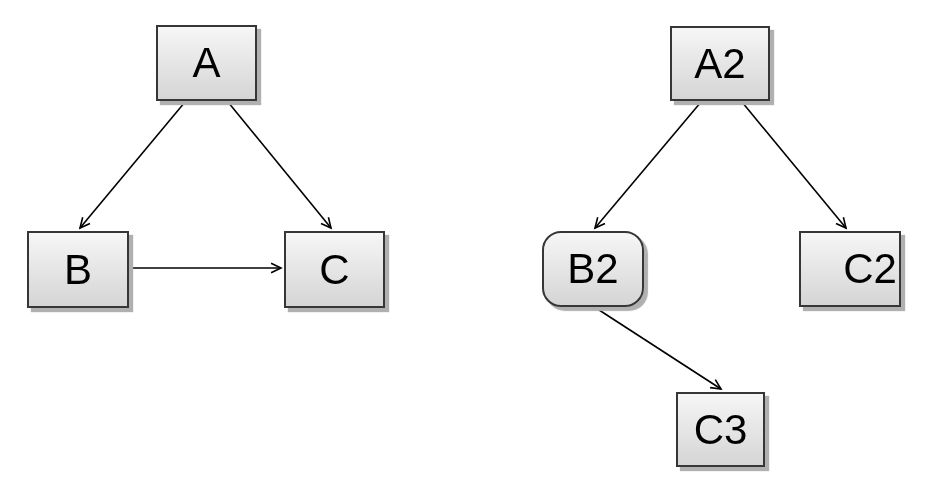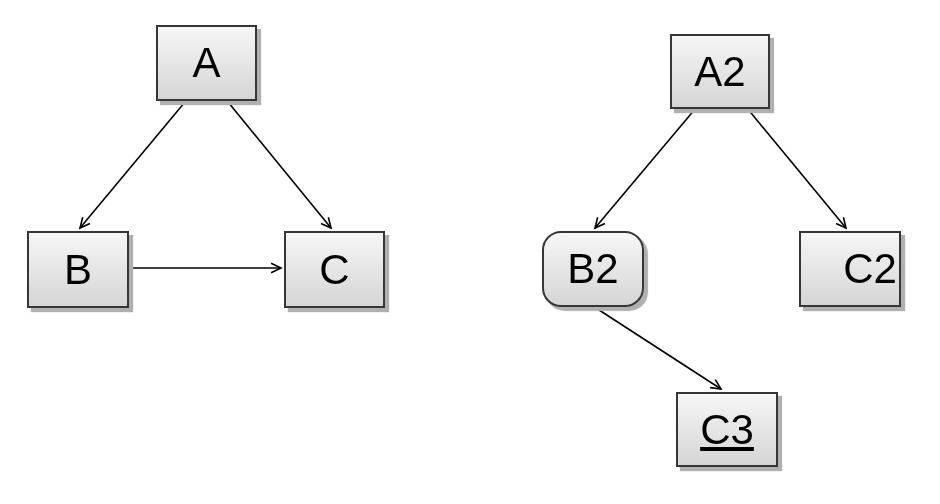--- a/index.html
+++ b/index.html
@@ -81,26 +81,26 @@
   <div id="node-layer">
       <div class="node" style="left: 156px; top: 25px; width: 101px; height: 76px;">
         <span class="node-label">A</span>
       </div>
       <div class="node" style="left: 27px; top: 231px; width: 102px; height: 77px;">
         <span class="node-label">B</span>
       </div>
       <div class="node" style="left: 284px; top: 231px; width: 101px; height: 77px;">
         <span class="node-label">C</span>
       </div>
-      <div class="node" style="left: 670px; top: 26px; width: 100px; height: 75px; margin-top: 8px;">
+      <div class="node" style="left: 670px; top: 26px; width: 100px; height: 75px;">
         <span class="node-label">A2</span>
       </div>
       <div class="node" style="left: 542px; top: 231px; width: 102px; height: 76px; border-radius: 19px;">
         <span class="node-label">B2</span>
       </div>
       <div class="node" style="left: 799px; top: 231px; width: 102px; height: 76px; padding-left: 40px;">
         <span class="node-label">C2</span>
       </div>
-      <div class="node" style="left: 676px; top: 392px; width: 102px; height: 75px; text-decoration: underline;">
+      <div class="node" style="left: 676px; top: 392px; width: 89px; height: 75px;">
         <span class="node-label">C3</span>
       </div>
     </div>
 </div>
 
 </body></html>

